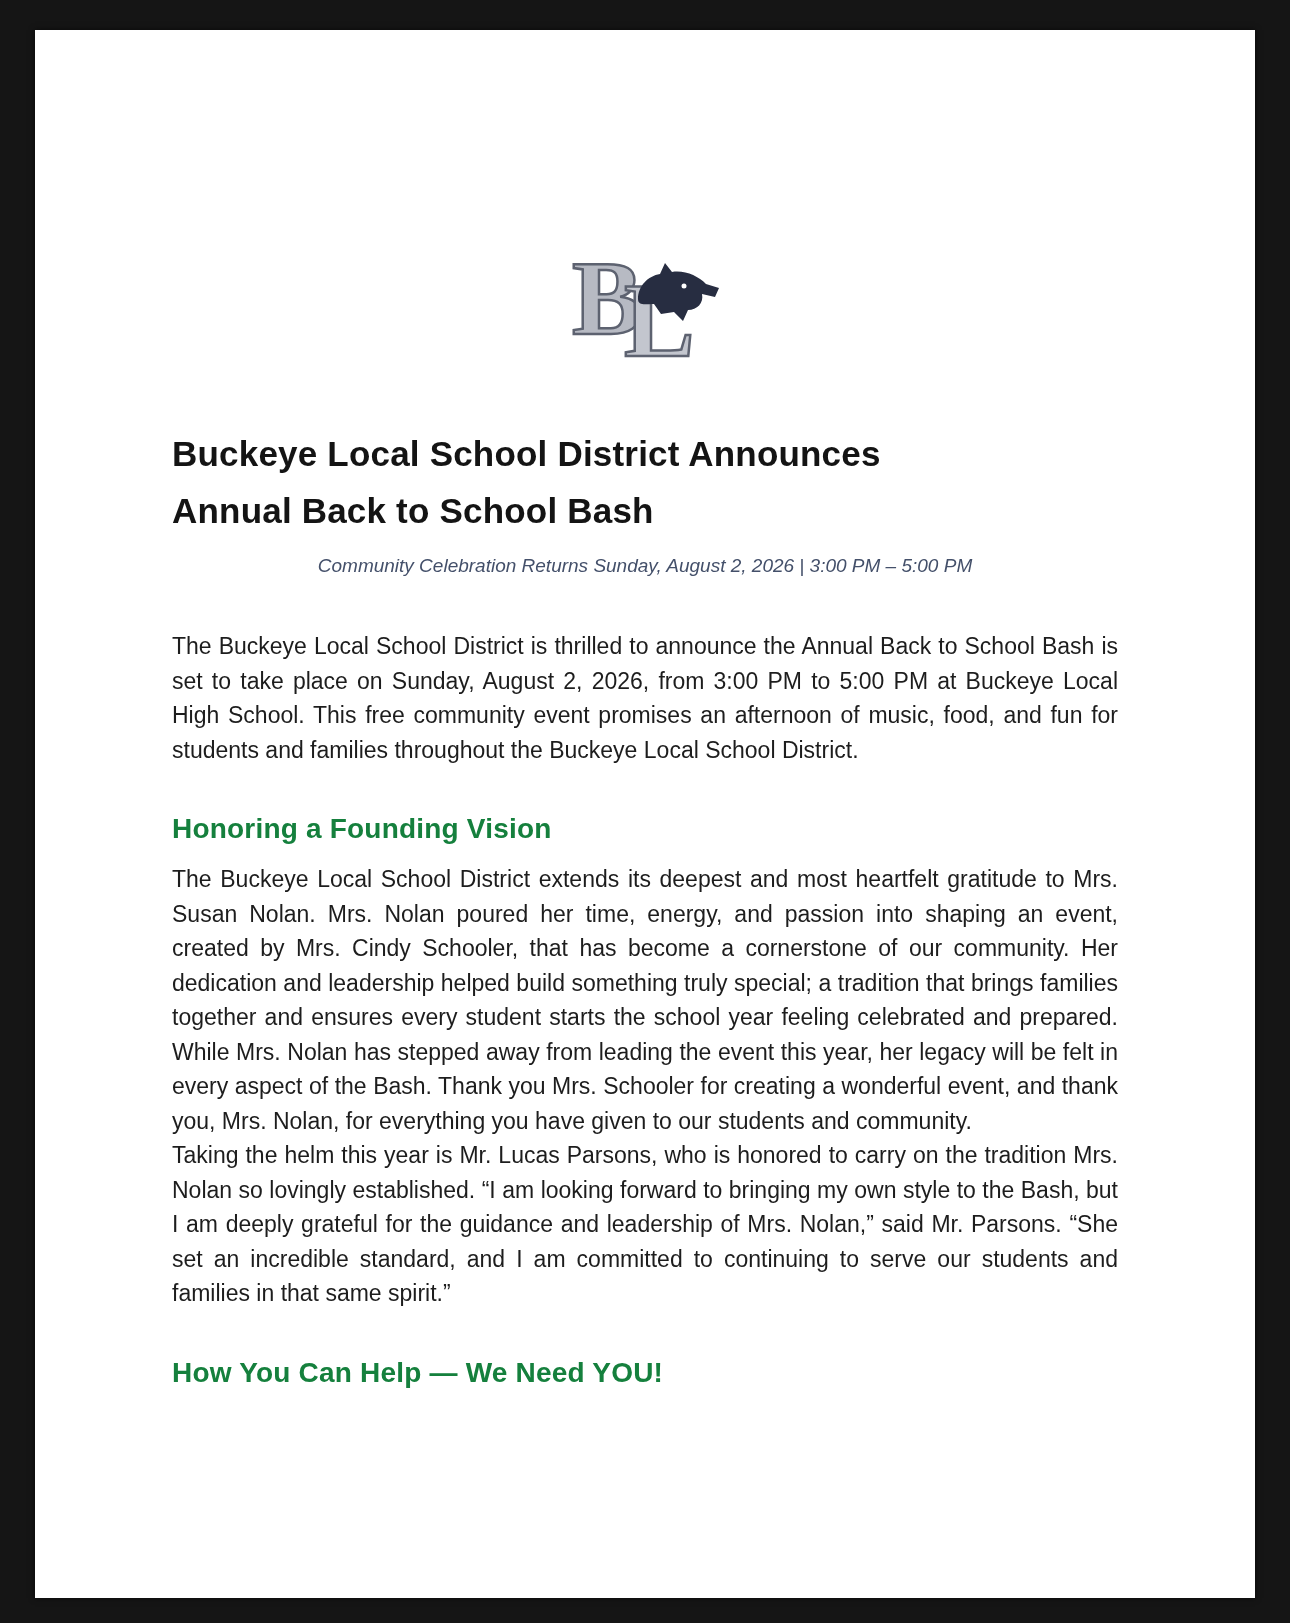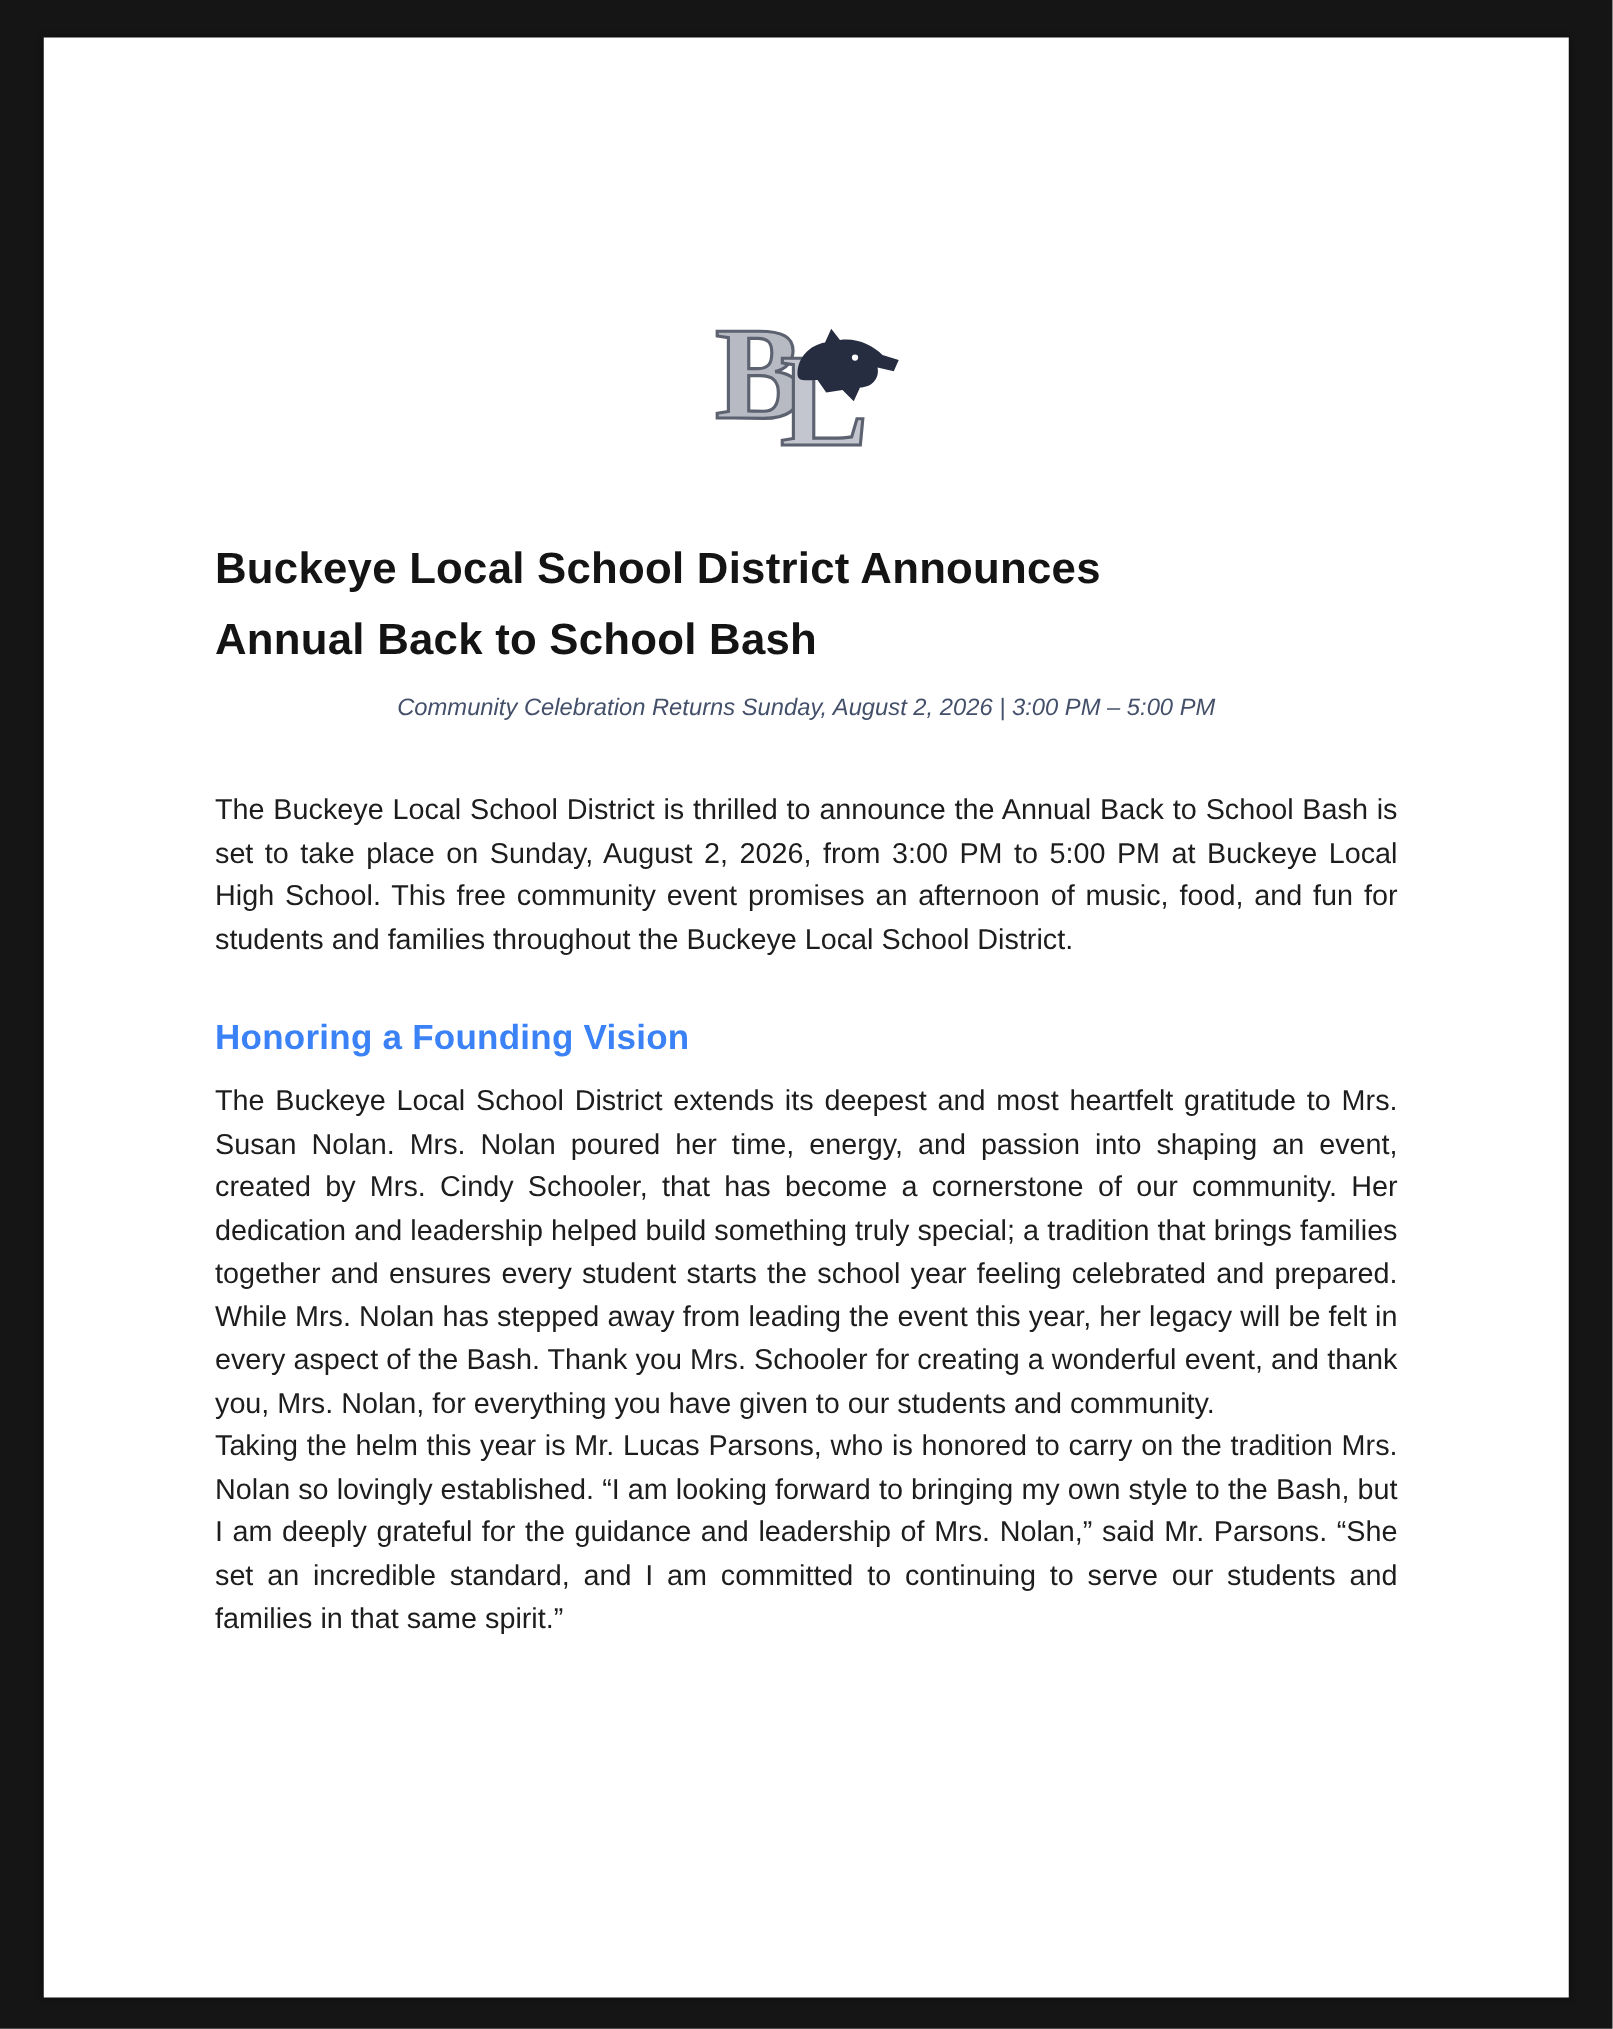--- a/index.html
+++ b/index.html
@@ -53,21 +53,21 @@
     font-size: 23px;
     line-height: 1.5;
     color: #1d1d1d;
     text-align: justify;
   }
   p.body.intro { margin-top: 52px; }
   h2.section {
     margin: 46px 0 17px 0;
     font-size: 28px;
     font-weight: bold;
-    color: #3b82f6;
+    color: #15803d;
     letter-spacing: 0.2px;
     text-align: left;
   }
 </style>
 </head>
 <body>
 
 <div class="frame">
   <div class="page">
 
@@ -95,15 +95,16 @@
 
     <p class="subtitle">Community Celebration Returns Sunday, August 2, 2026 | 3:00 PM – 5:00 PM</p>
 
     <p class="body intro">The Buckeye Local School District is thrilled to announce the Annual Back to School Bash is set to take place on Sunday, August 2, 2026, from 3:00 PM to 5:00 PM at Buckeye Local High School. This free community event promises an afternoon of music, food, and fun for students and families throughout the Buckeye Local School District.</p>
 
     <h2 class="section">Honoring a Founding Vision</h2>
     <p class="body">The Buckeye Local School District extends its deepest and most heartfelt gratitude to Mrs. Susan Nolan. Mrs. Nolan poured her time, energy, and passion into shaping an event, created by Mrs. Cindy Schooler, that has become a cornerstone of our community. Her dedication and leadership helped build something truly special; a tradition that brings families together and ensures every student starts the school year feeling celebrated and prepared. While Mrs. Nolan has stepped away from leading the event this year, her legacy will be felt in every aspect of the Bash. Thank you Mrs. Schooler for creating a wonderful event, and thank you, Mrs. Nolan, for everything you have given to our students and community.</p>
 
     <p class="body">Taking the helm this year is Mr. Lucas Parsons, who is honored to carry on the tradition Mrs. Nolan so lovingly established. “I am looking forward to bringing my own style to the Bash, but I am deeply grateful for the guidance and leadership of Mrs. Nolan,” said Mr. Parsons. “She set an incredible standard, and I am committed to continuing to serve our students and families in that same spirit.”</p>
 
+    <h2 class="section">How You Can Help — We Need YOU!</h2>
 
   </div>
 </div>
 
 </body></html>

